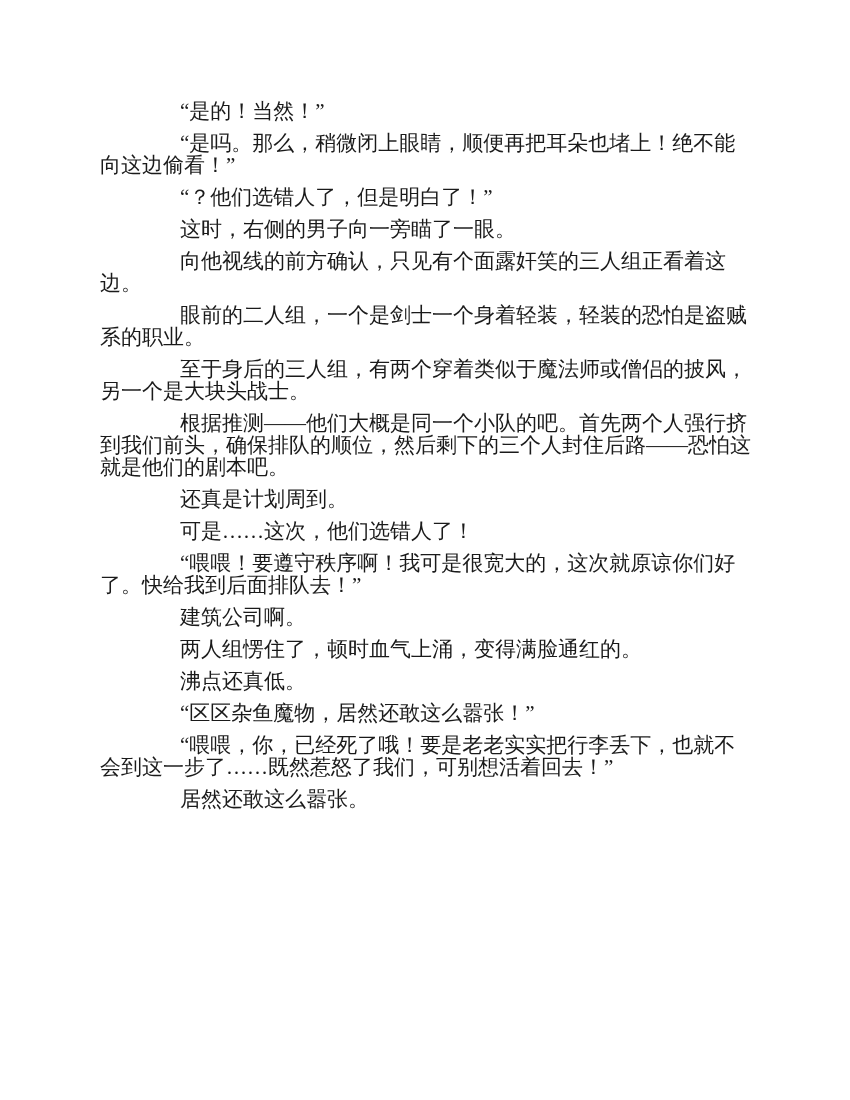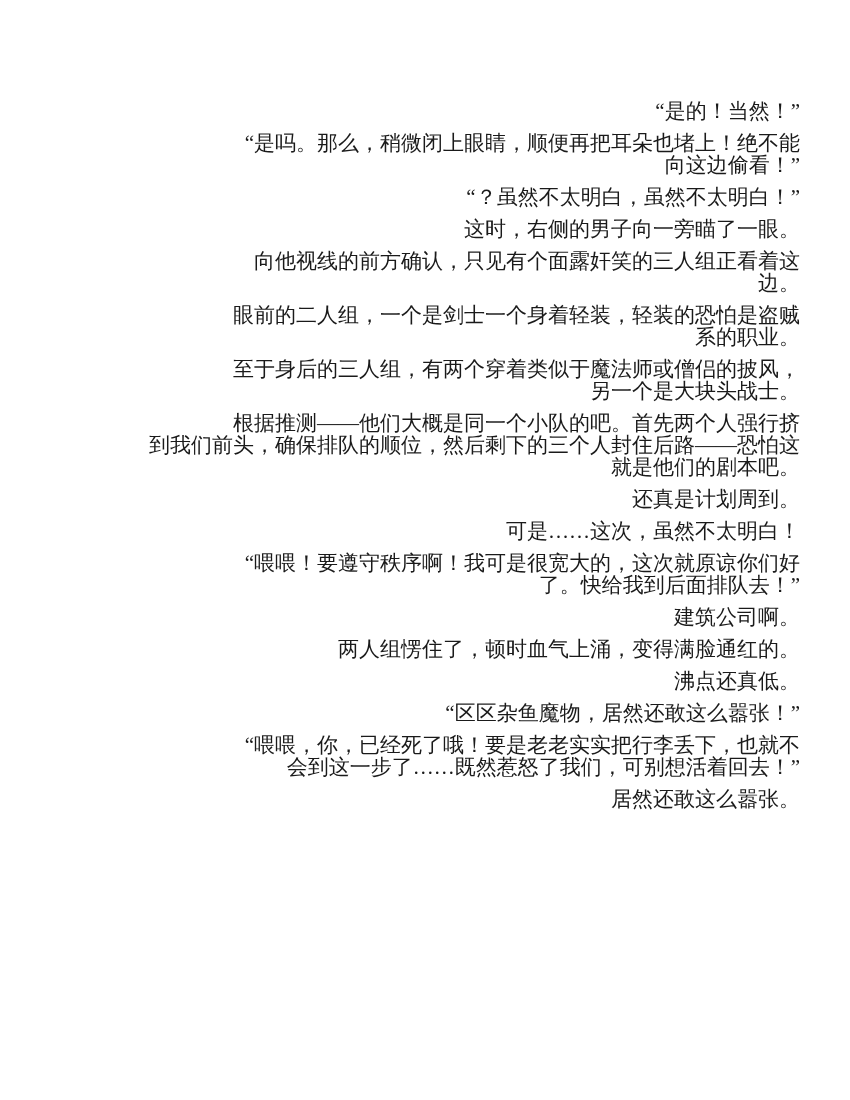--- a/index.html
+++ b/index.html
@@ -23,44 +23,44 @@
   .para {
     margin: 0 0 10px 0;
     padding: 0;
     font-family: "Liberation Serif", "DejaVu Serif", serif;
     font-size: 21px;
     line-height: 22px;
     color: #1a1a1a;
     text-indent: 80px;
     white-space: pre-wrap;
     word-break: break-all;
-    text-align: right;
+    text-align: left;
   }
 </style>
 </head>
 <body>
 
 <div class="page">
   <div class="text-block">
     <p class="para">“是的！当然！”</p>
     <p class="para">“是吗。那么，稍微闭上眼睛，顺便再把耳朵也堵上！绝不能
 向这边偷看！”</p>
-    <p class="para">“？虽然不太明白，虽然不太明白！”</p>
+    <p class="para">“？他们选错人了，但是明白了！”</p>
     <p class="para">这时，右侧的男子向一旁瞄了一眼。</p>
     <p class="para">向他视线的前方确认，只见有个面露奸笑的三人组正看着这
 边。</p>
     <p class="para">眼前的二人组，一个是剑士一个身着轻装，轻装的恐怕是盗贼
 系的职业。</p>
     <p class="para">至于身后的三人组，有两个穿着类似于魔法师或僧侣的披风，
 另一个是大块头战士。</p>
     <p class="para">根据推测——他们大概是同一个小队的吧。首先两个人强行挤
 到我们前头，确保排队的顺位，然后剩下的三个人封住后路——恐怕这
 就是他们的剧本吧。</p>
     <p class="para">还真是计划周到。</p>
-    <p class="para">可是……这次，虽然不太明白！</p>
+    <p class="para">可是……这次，他们选错人了！</p>
     <p class="para">“喂喂！要遵守秩序啊！我可是很宽大的，这次就原谅你们好
 了。快给我到后面排队去！”</p>
     <p class="para">建筑公司啊。</p>
     <p class="para">两人组愣住了，顿时血气上涌，变得满脸通红的。</p>
     <p class="para">沸点还真低。</p>
     <p class="para">“区区杂鱼魔物，居然还敢这么嚣张！”</p>
     <p class="para">“喂喂，你，已经死了哦！要是老老实实把行李丢下，也就不
 会到这一步了……既然惹怒了我们，可别想活着回去！”</p>
     <p class="para">居然还敢这么嚣张。</p>
   </div>

